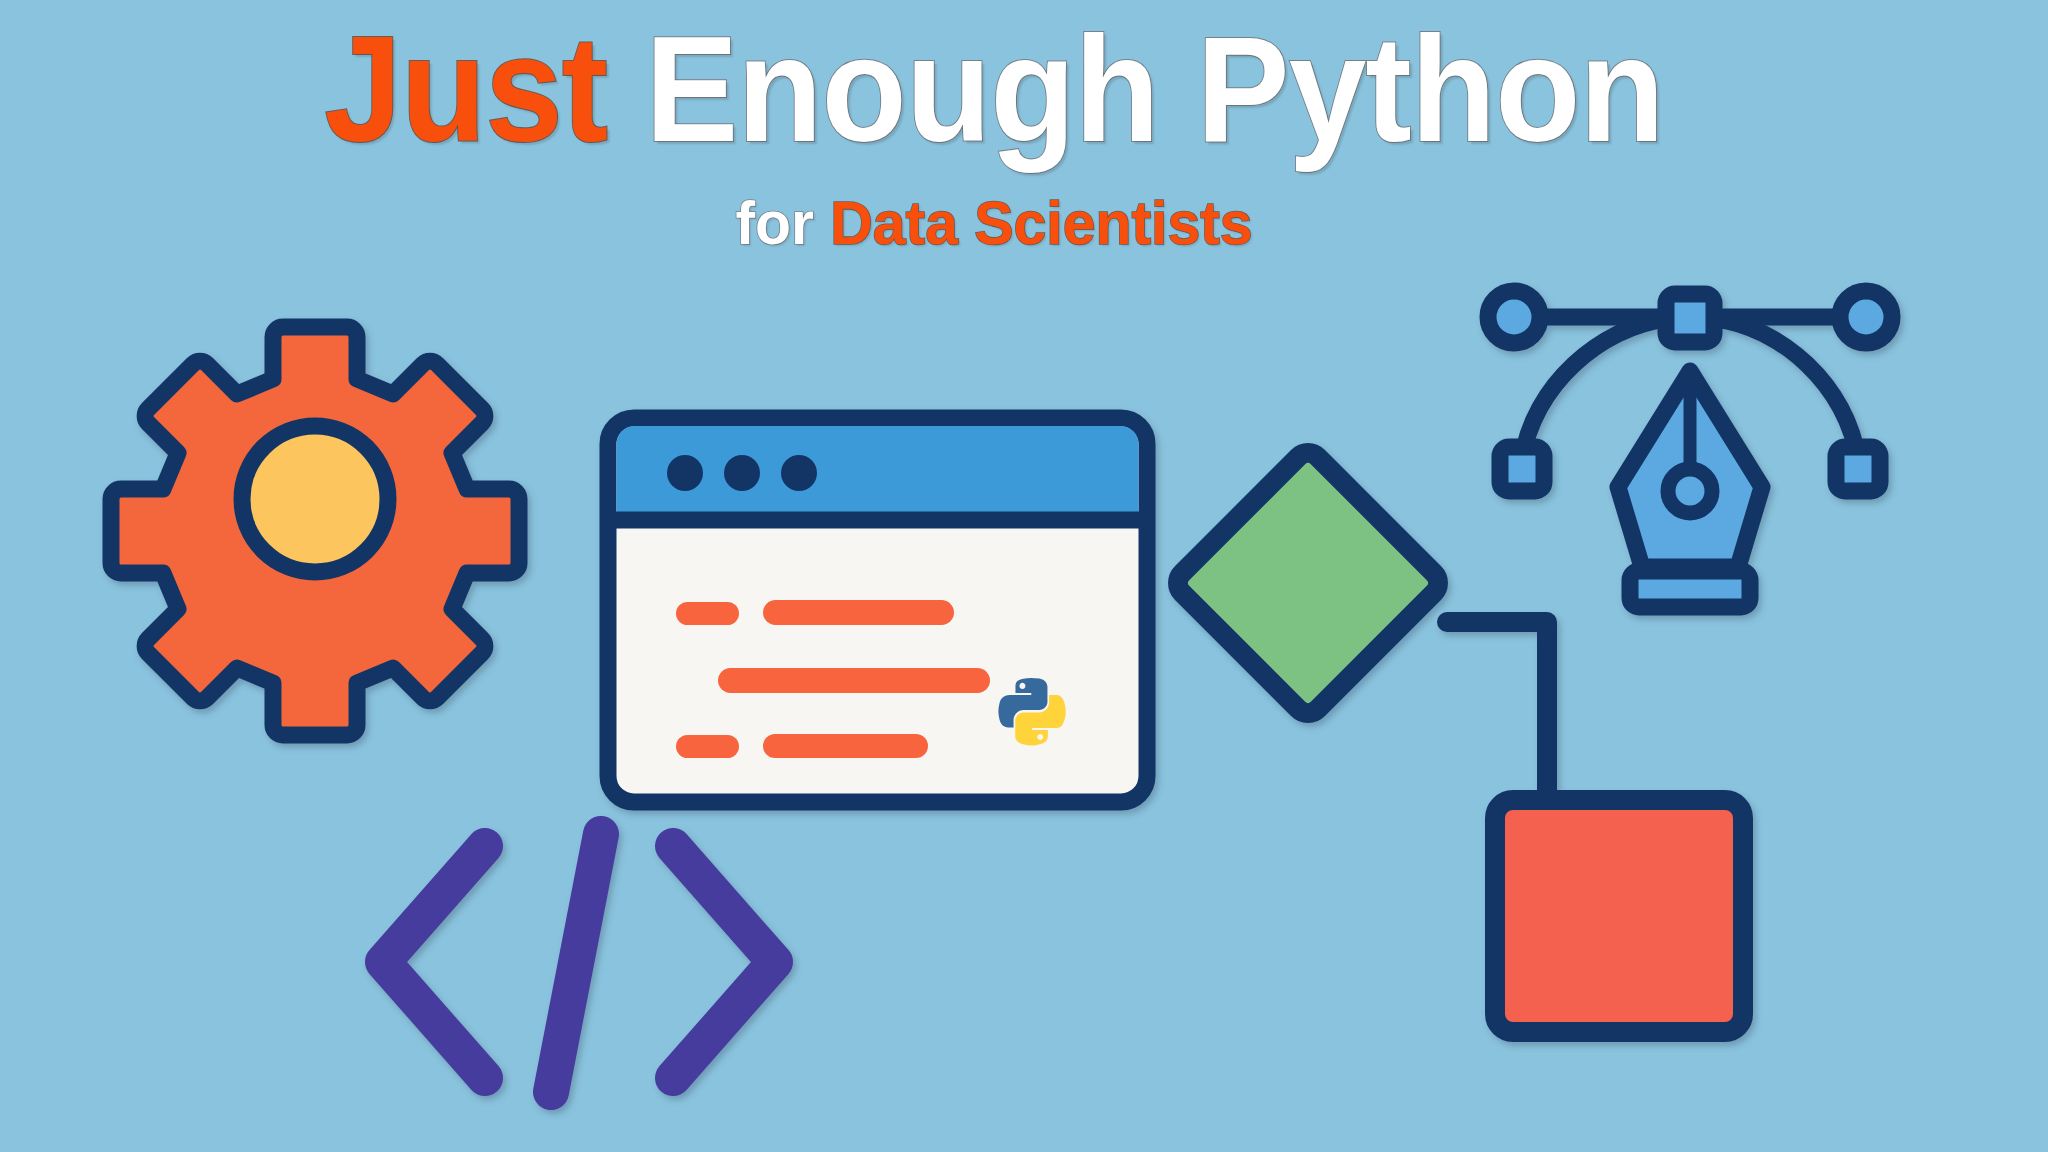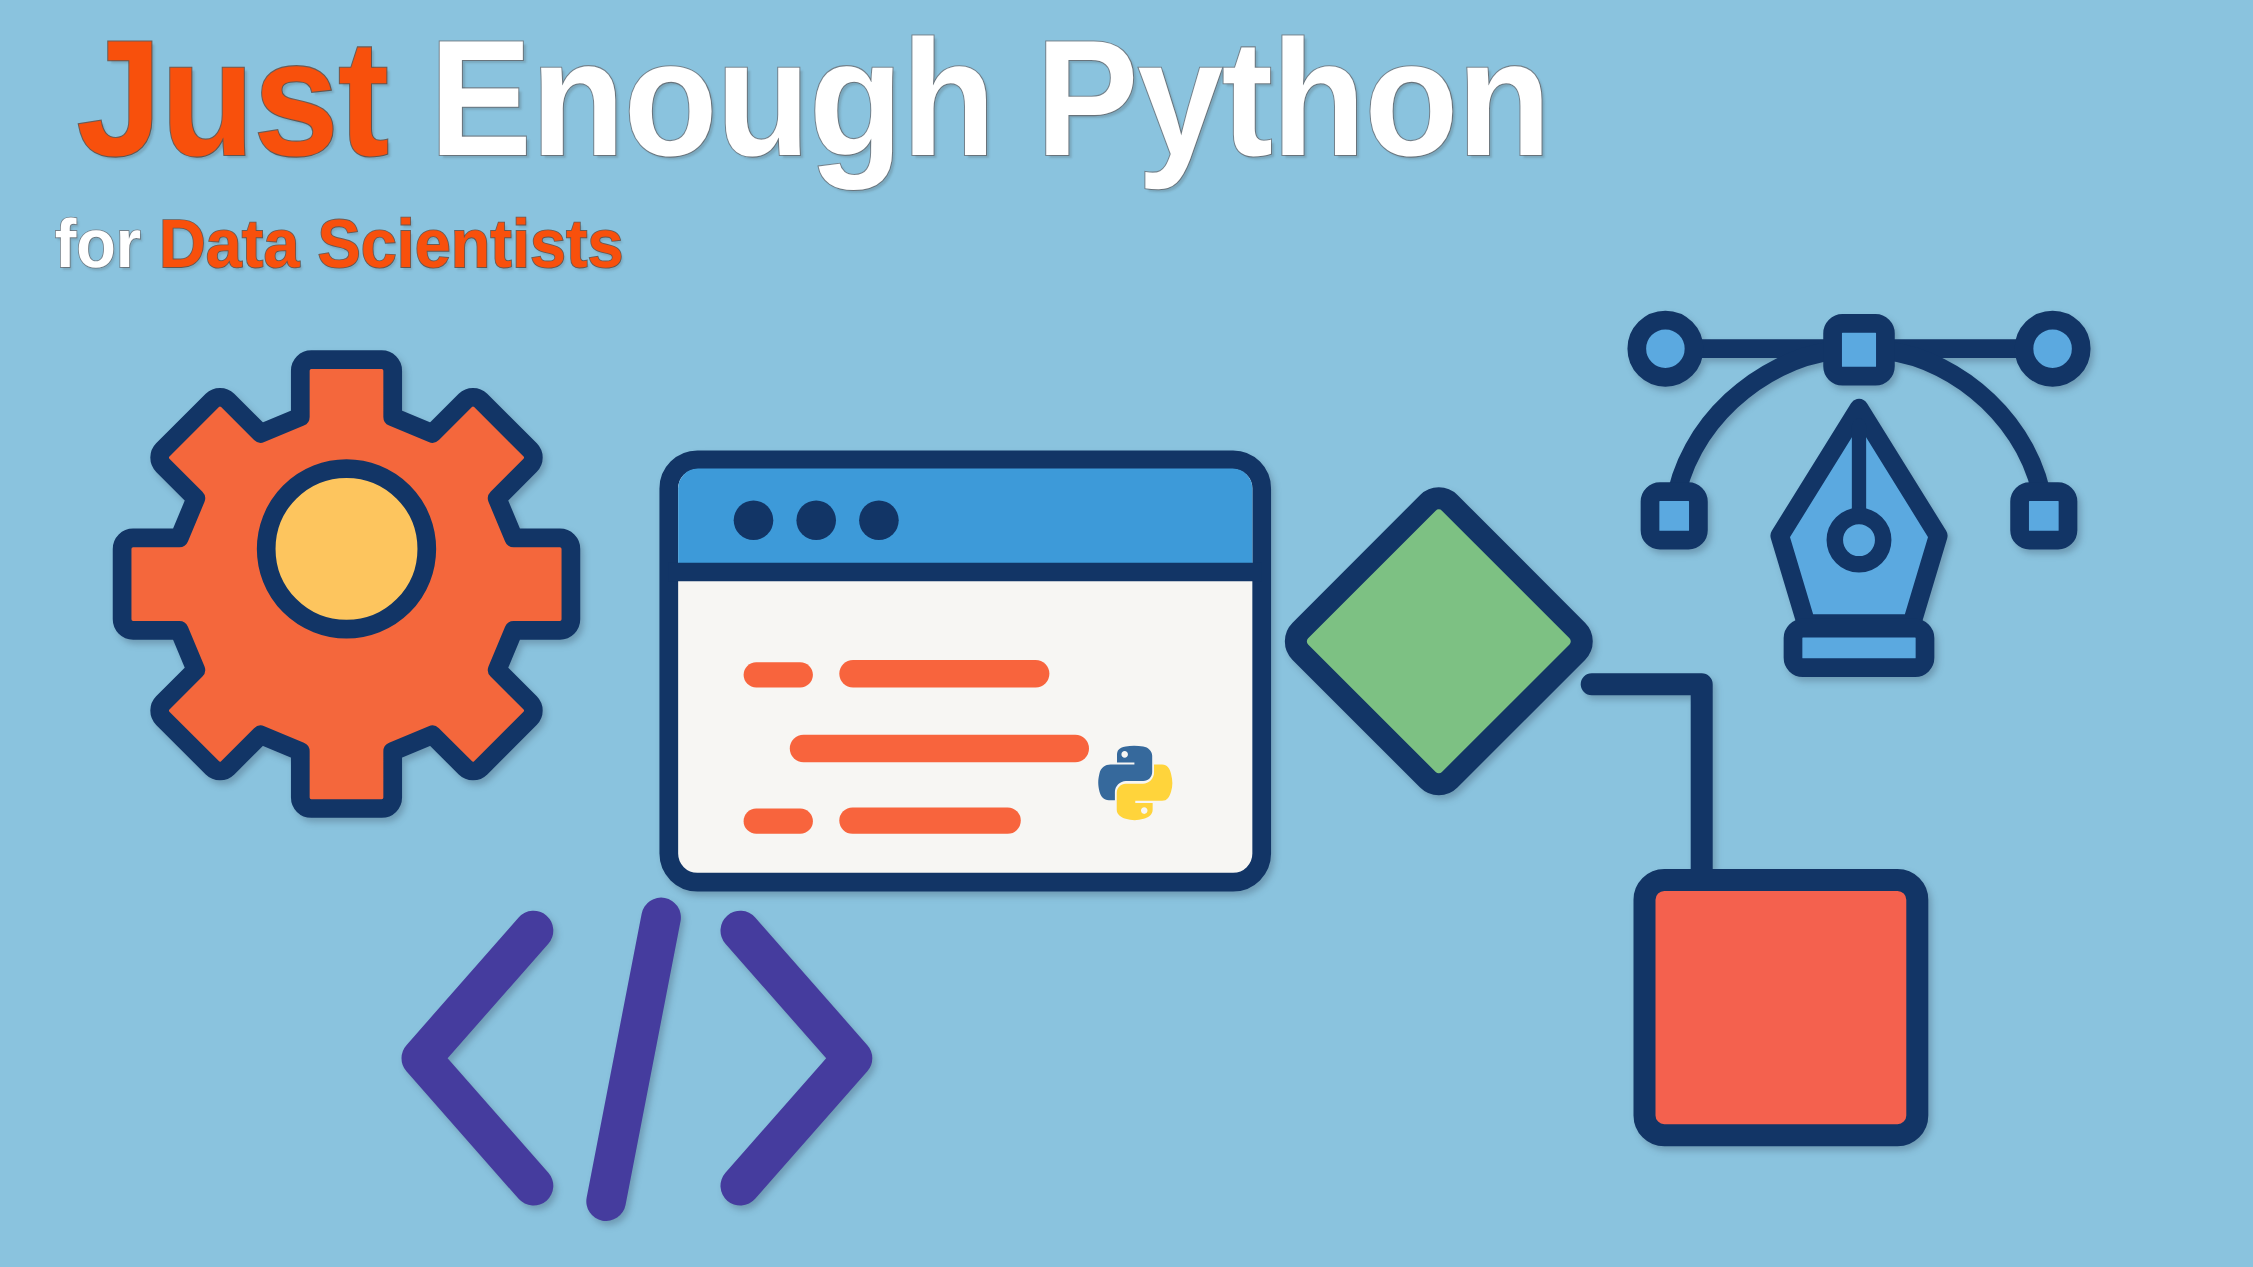--- a/index.html
+++ b/index.html
@@ -19,21 +19,21 @@
     position: absolute;
     inset: 0;
   }
 
   
   #title-block {
     position: absolute;
     left: 0;
     top: 14px;
     width: 1988px;
-    text-align: left;
+    text-align: center;
     line-height: 1;
   }
   #main-title {
     font-size: 150px;
     font-weight: 700;
     letter-spacing: -1px;
     white-space: nowrap;
     transform: scaleX(0.93);
     transform-origin: 50% 50%;
   }

